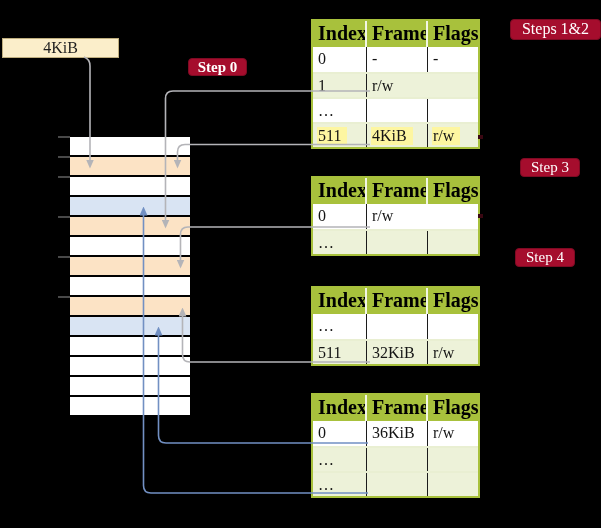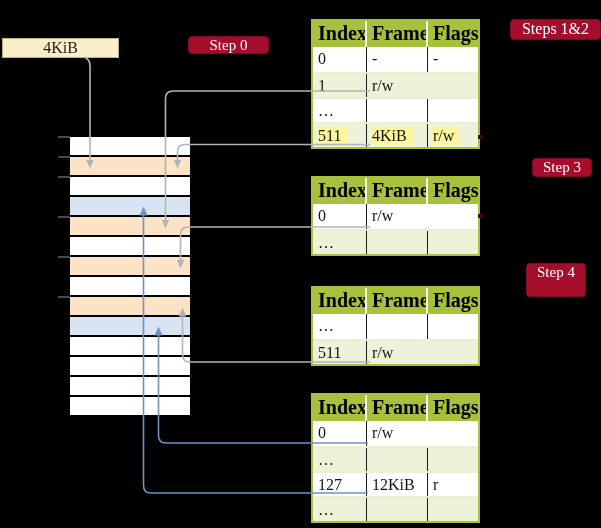--- a/index.html
+++ b/index.html
@@ -12,24 +12,24 @@
     position:absolute;left:2px;top:38px;width:117px;height:20px;
     background:var(--cream);border:1px solid #bfae7e;box-sizing:border-box;
     text-align:center;font-size:16px;line-height:18px;color:#1f1f1f;
   }
   
   .badge{
     position:absolute;background:var(--crimson);color:#fff;
     border:1px solid #7e0a23;border-radius:4px;box-sizing:border-box;
     text-align:center;font-size:15px;line-height:16px;
   }
-  .badge.b0{left:188px;top:36px;width:81px;height:18px;}
+  .badge.b0{left:188px;top:58px;width:59px;height:18px;font-weight:bold;}
   .badge.b12{left:510px;top:19px;width:91px;height:21px;font-size:16px;line-height:18px;}
-  .badge.b3{left:532px;top:158px;width:60px;height:19px;line-height:17px;}
-  .badge.b4{left:515px;top:263px;width:60px;height:34px;line-height:17px;margin-left:11px;}
+  .badge.b3{left:520px;top:158px;width:60px;height:19px;line-height:17px;}
+  .badge.b4{left:515px;top:248px;width:60px;height:19px;line-height:17px;}
   
   .memcol{position:absolute;left:70px;top:137px;width:120px;}
   .mrow{height:18px;margin-bottom:2px;}
   .mrow.white{background:#ffffff;}
   .mrow.peach{background:var(--peach);}
   .mrow.blue{background:var(--blue-row);}
   
   .ptable{
     position:absolute;left:311px;width:169px;background:#fff;
     border:2px solid var(--table-green);box-sizing:border-box;
@@ -139,42 +139,39 @@
         <div class="th">Frame</div>
         <div class="th">Flags</div>
       </div>
       <div class="trow">
         <div class="td">…</div>
         <div class="td"></div>
         <div class="td"></div>
       </div>
       <div class="trow shade">
         <div class="td">511</div>
+        <div class="td">32KiB</div>
         <div class="td">r/w</div>
       </div>
     </div>
   <div class="ptable t4">
       <div class="thead">
         <div class="th">Index</div>
         <div class="th">Frame</div>
         <div class="th">Flags</div>
       </div>
       <div class="trow">
         <div class="td">0</div>
-        <div class="td">r/w</div>
-      </div>
-      <div class="trow shade">
-        <div class="td">…</div>
-        <div class="td"></div>
-        <div class="td"></div>
-      </div>
-      <div class="trow">
-        <div class="td">127</div>
-        <div class="td">12KiB</div>
-        <div class="td">r</div>
+        <div class="td">36KiB</div>
+        <div class="td">r/w</div>
+      </div>
+      <div class="trow shade">
+        <div class="td">…</div>
+        <div class="td"></div>
+        <div class="td"></div>
       </div>
       <div class="trow shade">
         <div class="td">…</div>
         <div class="td"></div>
         <div class="td"></div>
       </div>
     </div>
 
   <div class="rdash rd1"></div>
   <div class="rdash rd2"></div>

